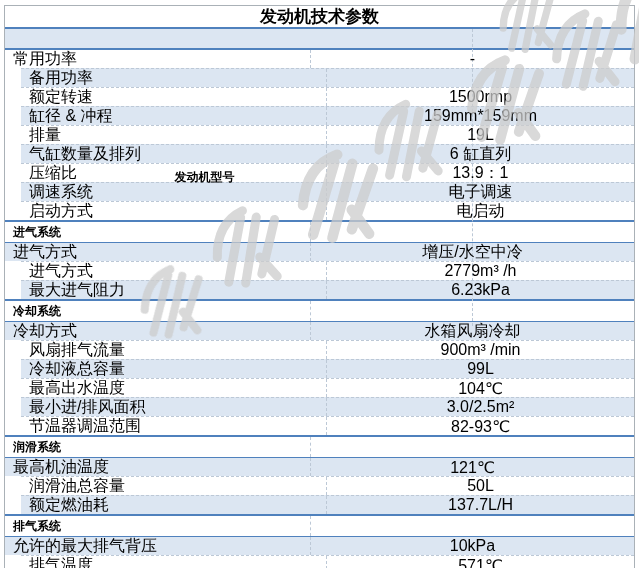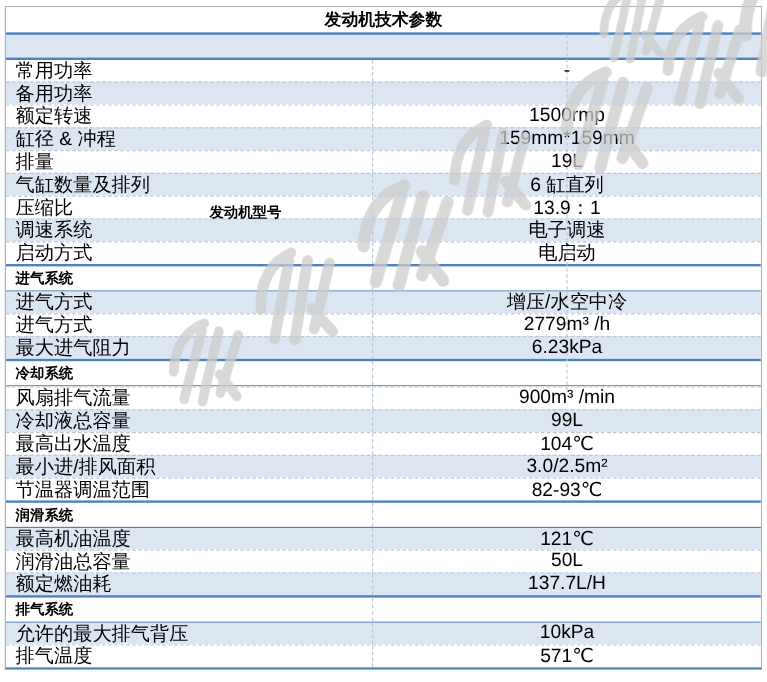--- a/index.html
+++ b/index.html
@@ -11,34 +11,34 @@
   }
   .spec-table{
     position:absolute;left:4px;top:5px;width:629px;
     border:1px solid var(--outer,#aab1b7);
     border-bottom:2px solid var(--blue,#4f81bd);
     background:#fff;
     z-index:1;
   }
   .title-row{
     height:21px;display:flex;align-items:center;justify-content:center;
-    font-size:14px;font-weight:bold;background:#fff;
+    font-size:17px;font-weight:bold;background:#fff;
   }
   .model-row{
     height:19px;display:flex;align-items:center;
     background:var(--rowblue,#dce6f2);
     border-top:2px solid var(--blue,#4f81bd);
     border-bottom:2px solid var(--blue,#4f81bd);
     font-weight:bold;font-size:12px;flex-direction:column;
   }
   .data-row{
     height:18px;display:flex;align-items:center;font-size:16px;background:#fff;
   }
   .data-row.blue{background:var(--rowblue,#dce6f2);}
-  .data-row.dashed{border-top:1px dashed var(--dash,#bcc8d6);}
+  .data-row.dashed{border-top:1px dashed var(--dash,#bcc8d6);margin-left:16px;}
   .section-row{
     height:20px;display:flex;align-items:center;
     border-top:2px solid var(--blue,#4f81bd);
     border-bottom:1px solid var(--blue,#4f81bd);
     background:#fff;font-weight:bold;font-size:12px;
   }
   .cell-label{
     width:297px;flex:0 0 297px;padding-left:8px;
     border-right:1px dashed var(--dash,#bcc8d6);
     height:100%;display:flex;align-items:center;
@@ -142,20 +142,24 @@
         <span class="cell-value">2779m³ /h</span>
       </div>
       <div class="data-row blue dashed">
         <span class="cell-label">最大进气阻力</span>
         <span class="cell-value">6.23kPa</span>
       </div>
       <div class="section-row">
         <span class="cell-label">冷却系统</span>
         <span class="cell-value"></span>
       </div>
+      <div class="data-row blue">
+        <span class="cell-label">冷却方式</span>
+        <span class="cell-value">水箱风扇冷却</span>
+      </div>
       <div class="data-row dashed">
         <span class="cell-label">风扇排气流量</span>
         <span class="cell-value">900m³ /min</span>
       </div>
       <div class="data-row blue dashed">
         <span class="cell-label">冷却液总容量</span>
         <span class="cell-value">99L</span>
       </div>
       <div class="data-row dashed">
         <span class="cell-label">最高出水温度</span>

